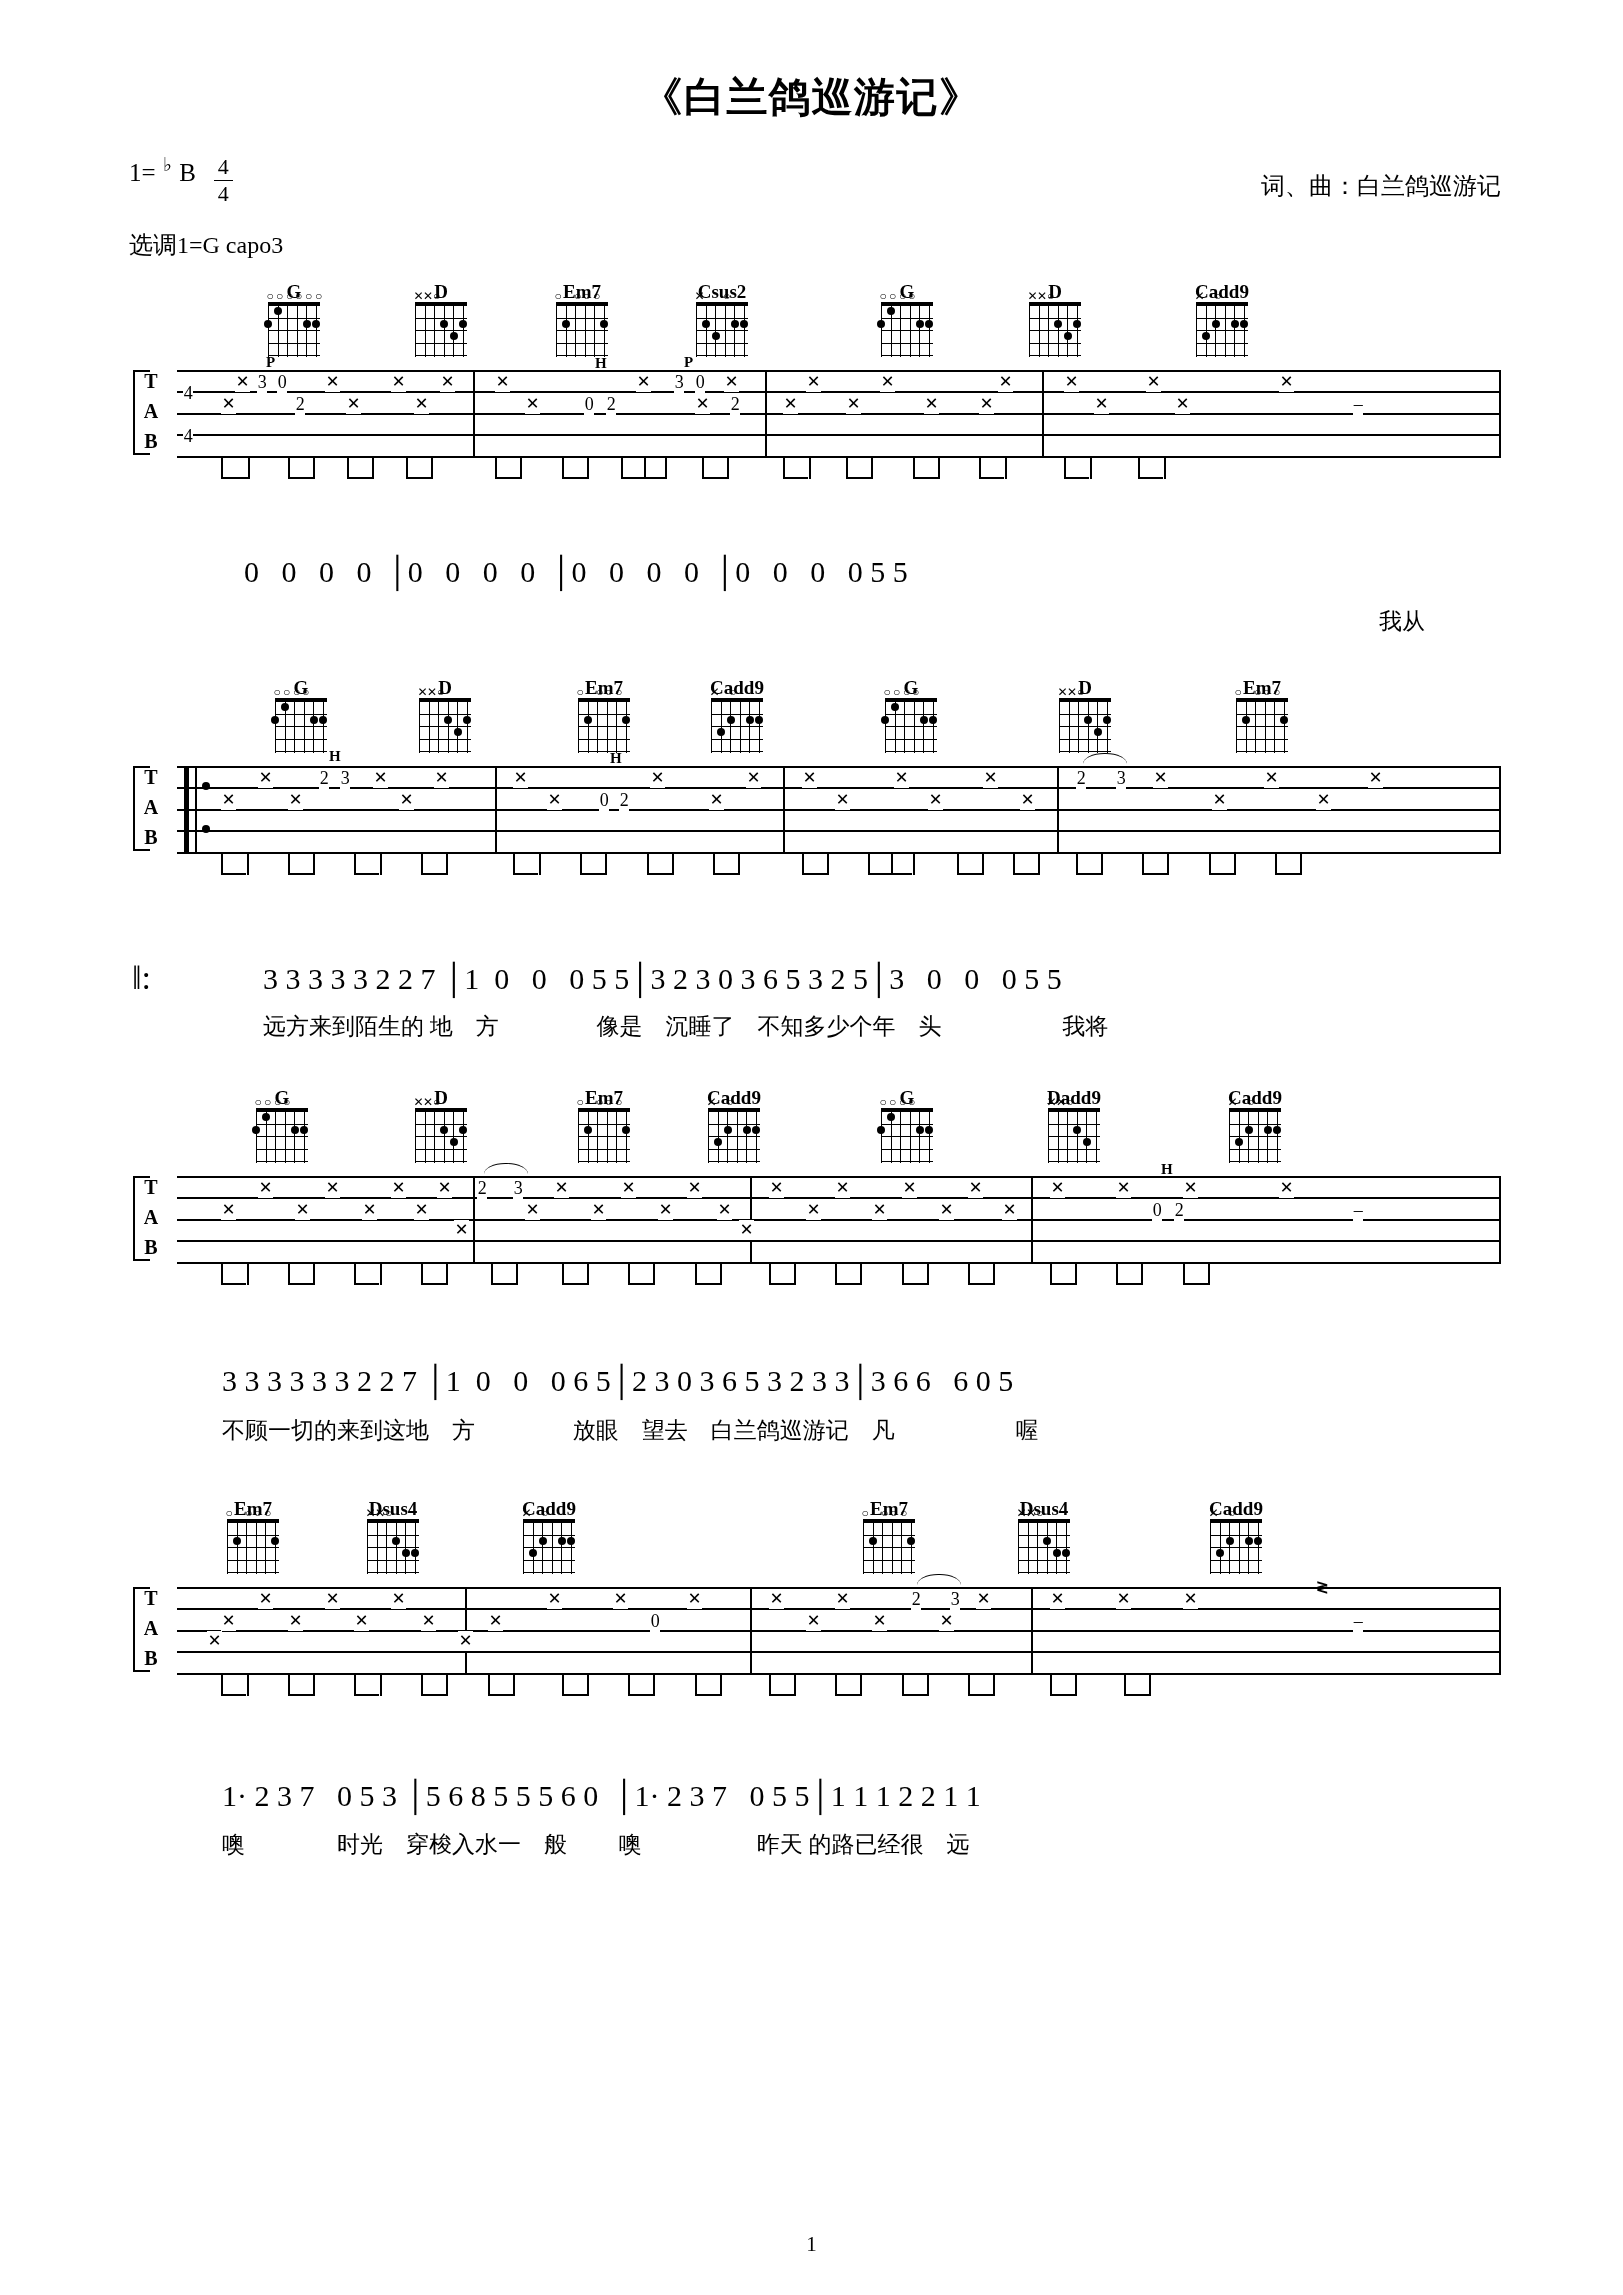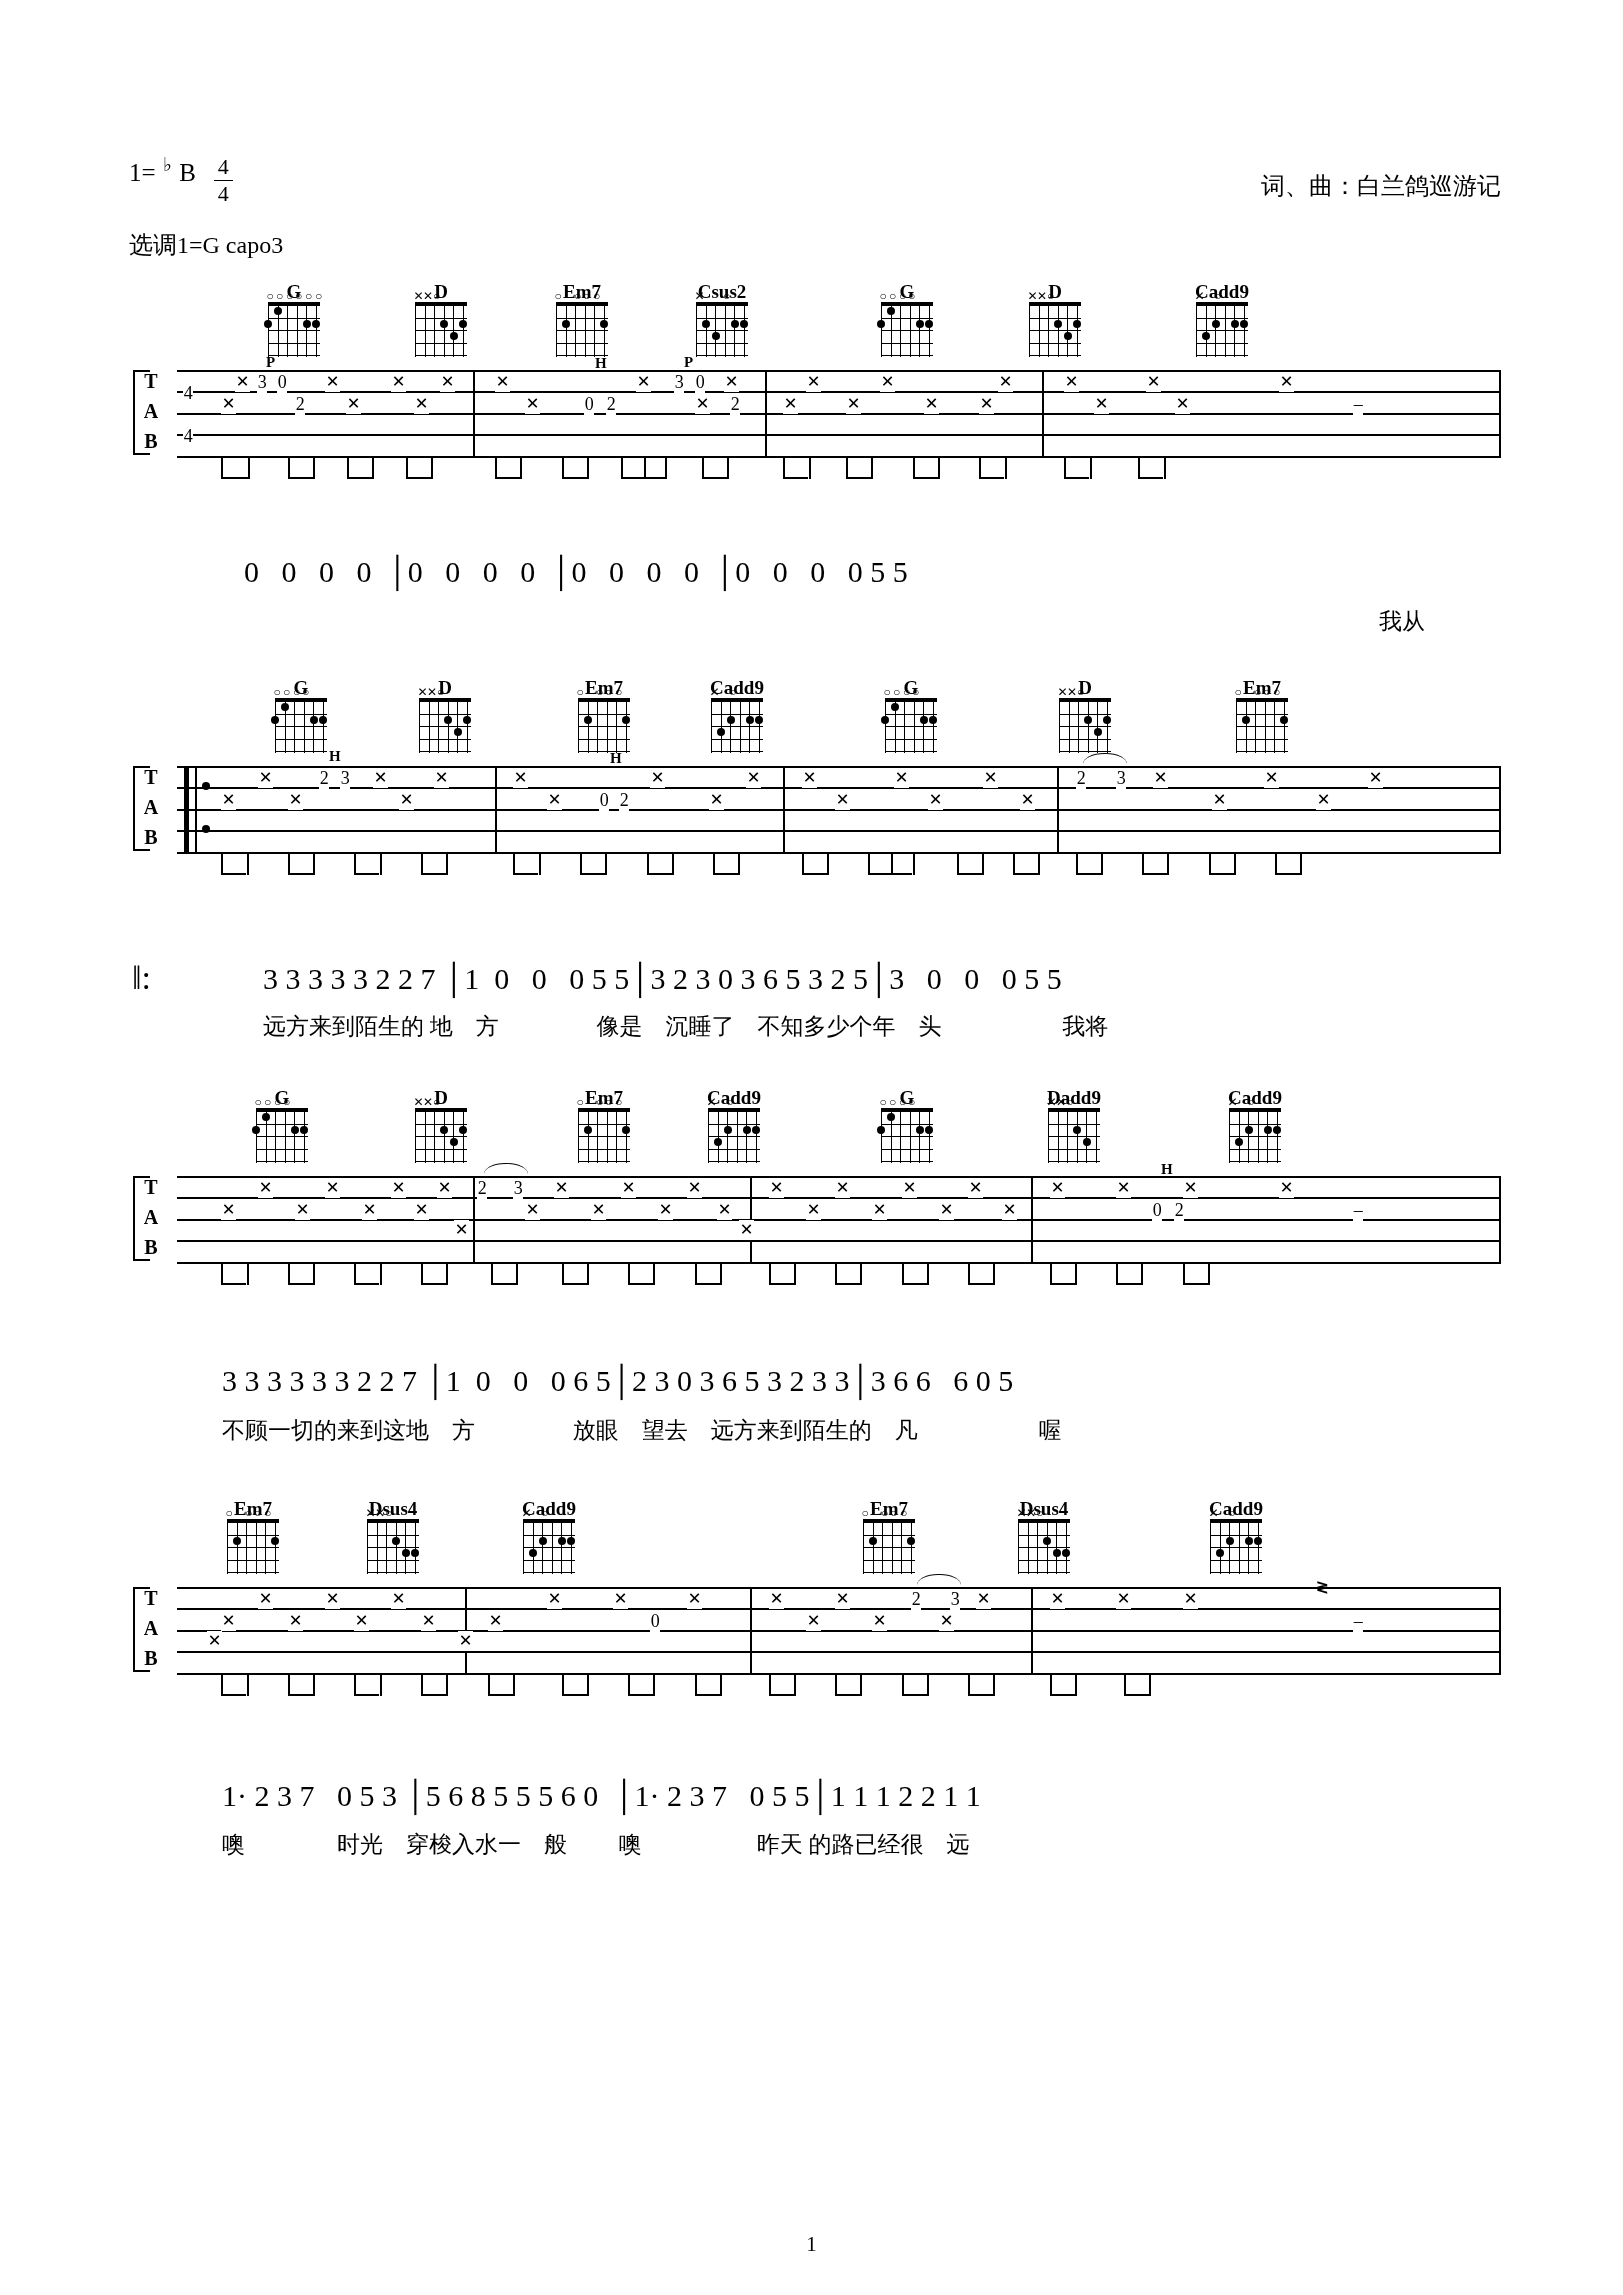--- a/index.html
+++ b/index.html
@@ -54,20 +54,21 @@
   .lyrics{position:absolute;font-size:23px;font-family:"Liberation Serif",serif;white-space:pre;}
   .repeat{position:absolute;font-size:34px;font-family:"Liberation Serif",serif;}
 
   .pagenum{position:absolute;left:0;right:0;bottom:38px;text-align:center;font-size:21px;font-family:"Liberation Serif",serif;}
 </style>
 </head>
 <body>
 
 <div class="page">
 
+  <div class="title">《白兰鸽巡游记》</div>
 
   <div class="key-block">
     <div class="key-row">
       <span>1=</span>
       <span class="flat">♭</span>
       <span>B</span>
       <span class="timesig">
         <span class="num">4</span>
         <span class="bar"></span>
         <span class="num">4</span>
@@ -912,21 +913,21 @@
       <div class="stem" style="left:898px;top:87px;height:22px;"></div>
       <div class="stem" style="left:939px;top:87px;height:22px;"></div>
       <div class="beam" style="left:939px;top:107px;width:25px;"></div>
       <div class="stem" style="left:964px;top:87px;height:22px;"></div>
       <div class="stem" style="left:1006px;top:87px;height:22px;"></div>
       <div class="beam" style="left:1006px;top:107px;width:25px;"></div>
       <div class="stem" style="left:1031px;top:87px;height:22px;"></div>
     </div>
 
     <div class="jianpu" style="left:222px;top:277px;">3 3 3 3 3 3 2 2 7 │1  0   0   0 6 5│2 3 0 3 6 5 3 2 3 3│3 6 6   6 0 5</div>
-    <div class="lyrics" style="left:222px;top:328px;">不顾一切的来到这地　方　　　　 放眼　望去　远方来到陌生的　凡　　　　　 喔</div>
+    <div class="lyrics" style="left:222px;top:328px;">不顾一切的来到这地　方　　　　 放眼　望去　白兰鸽巡游记　凡　　　　　 喔</div>
   </div>
 
   <div class="system" style="top:1498px;">
     <div class="chordbox" style="left:222px;top:0;">
       <div class="cname">Em7</div>
       <div class="grid">
         <div class="nut"></div>
         <div class="v" style="left:0;"></div>
           <div class="v" style="left:9.6px;"></div>
           <div class="v" style="left:19px;"></div>

